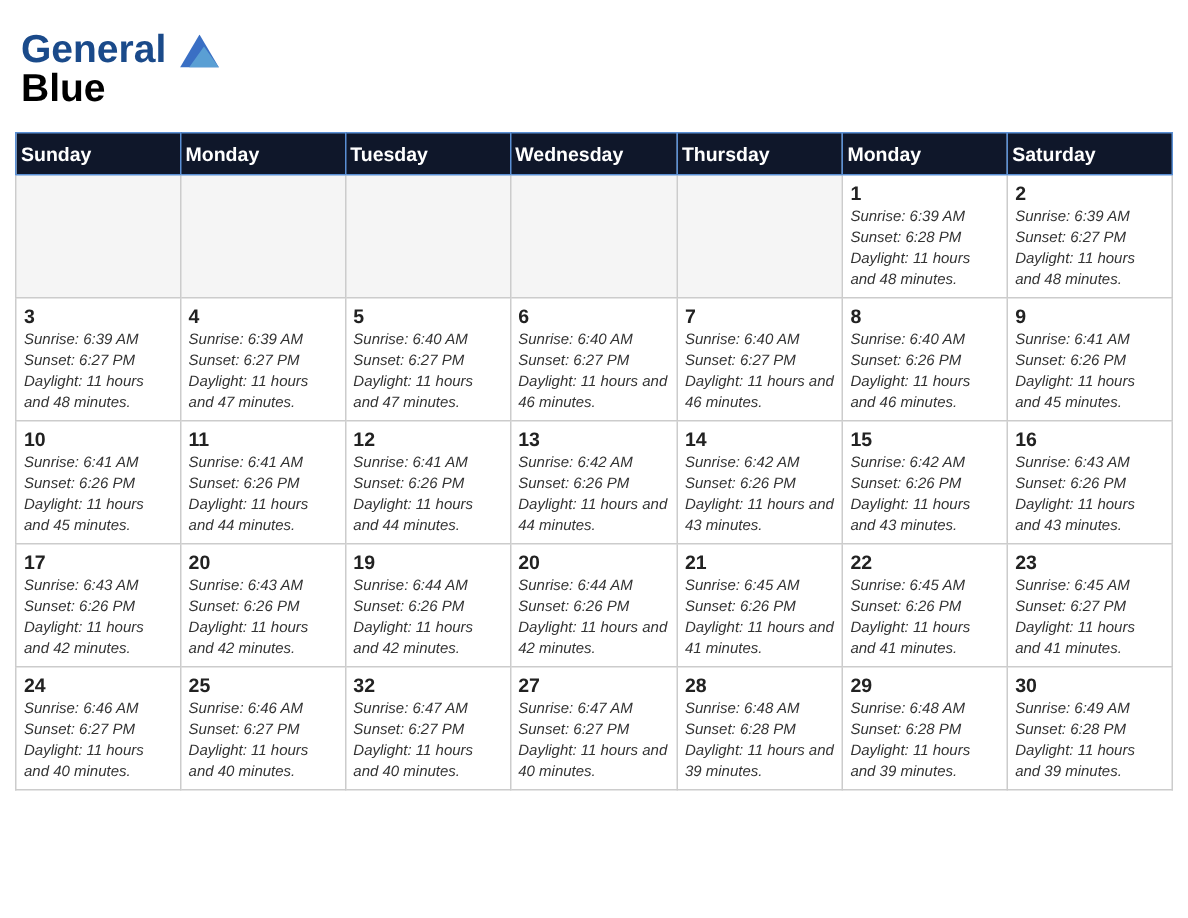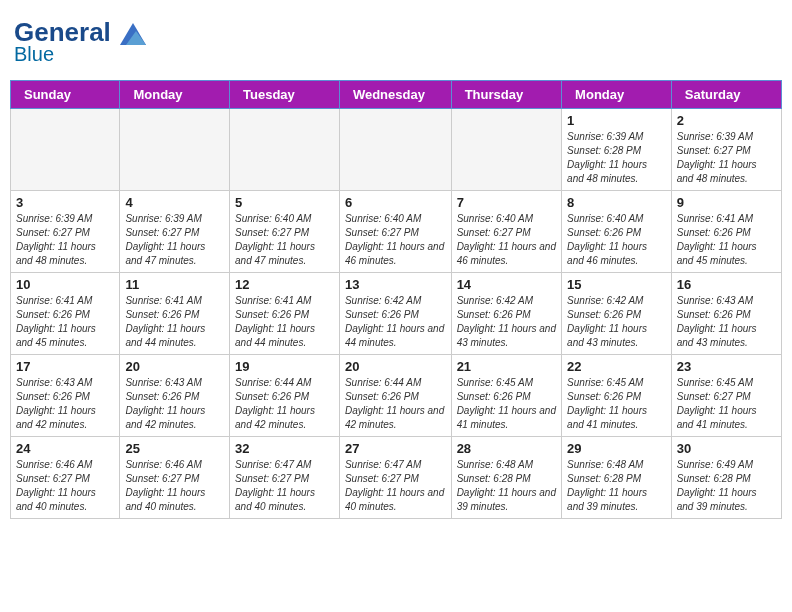--- a/index.html
+++ b/index.html
@@ -32,25 +32,25 @@
     .location {
       font-size: 16px;
       color: #444;
       margin-top: 2px;
     }
     .calendar {
       width: 100%;
       border-collapse: collapse;
     }
     .calendar th {
-      background: #a21caf;
+      background: #0f172a;
       color: #fff;
       font-size: 13px;
       font-weight: bold;
-      padding: 6px 13px;
+      padding: 6px 3px;
       border: 1px solid #5a8fd4;
       text-align: left;
     }
     .calendar td {
       border: 1px solid #ccc;
       vertical-align: top;
       padding: 4px 5px;
       font-size: 10.5px;
       color: #222;
       width: 113px;
@@ -84,21 +84,21 @@
     <div>
       <div style="display:flex;align-items:center;">
         <div style="font-size:26px;font-weight:bold;color:#1a4a8a;line-height:1.1;">
           General
           <svg width="26" height="22" viewBox="0 0 26 22" style="vertical-align:middle;margin-left:2px;">
             <polygon points="0,22 13,0 26,22" fill="#3a6fc4"></polygon>
             <polygon points="6,22 16,8 26,22" fill="#5a9fd4"></polygon>
           </svg>
         </div>
       </div>
-      <div style="font-size:20px;font-weight:normal;color:#0369a1;margin-top:-4px;">Blue</div>
+      <div style="font-size:26px;font-weight:bold;color:#000000;margin-top:-4px;">Blue</div>
     </div>
   </div>
   <div class="title-block">
     <div class="month-title"></div>
     <div class="location"></div>
   </div>
 </div>
 
 <table class="calendar">
   <thead>

